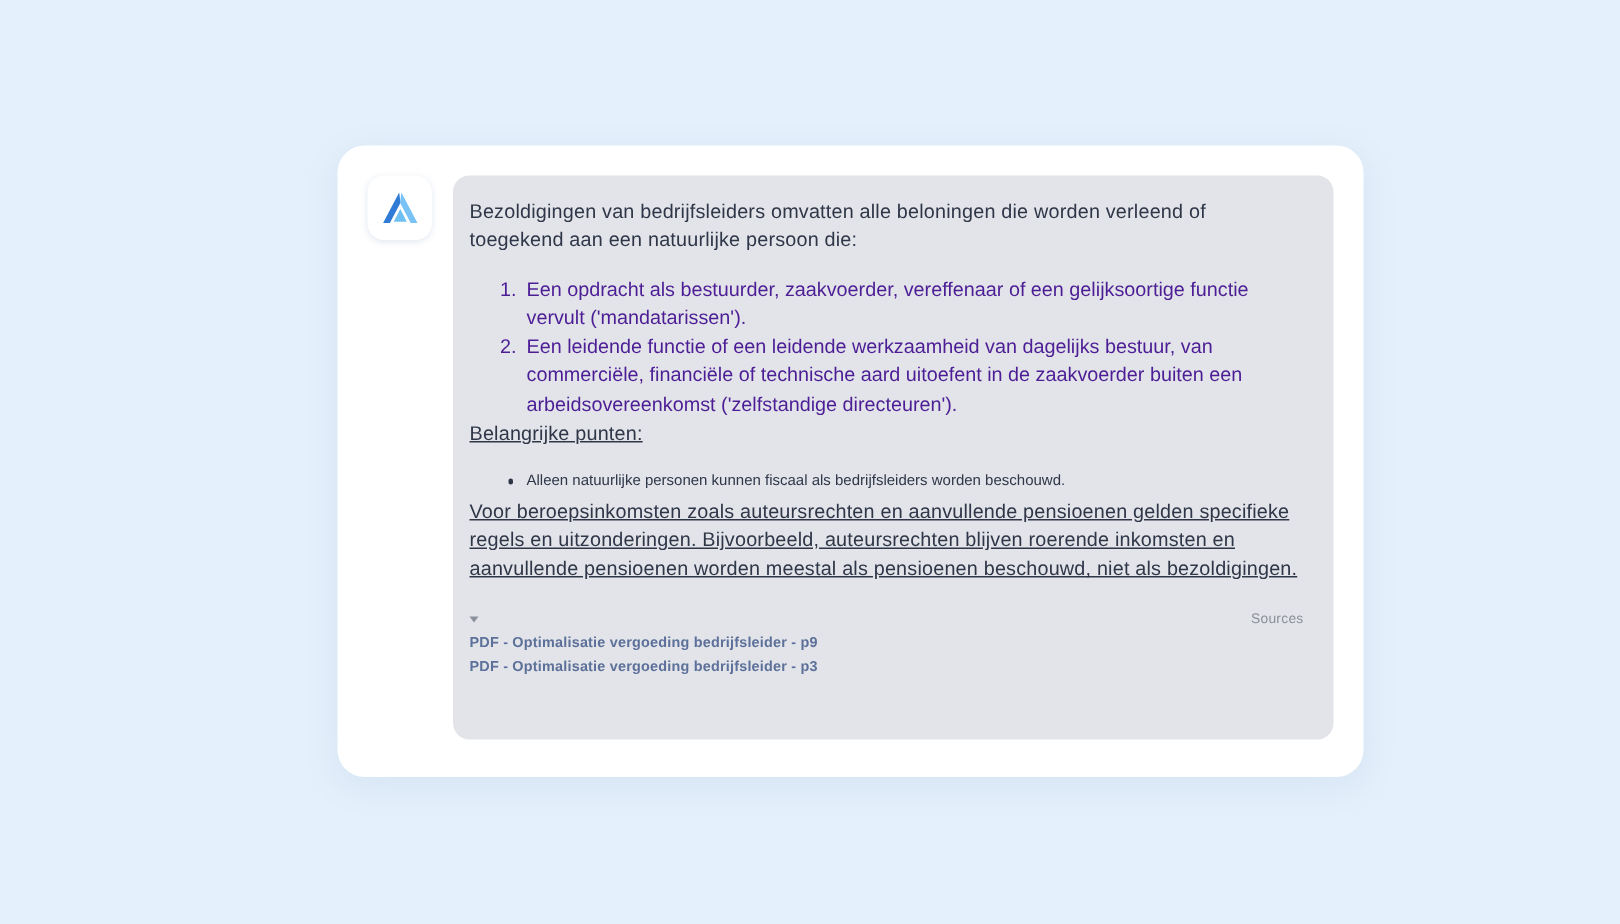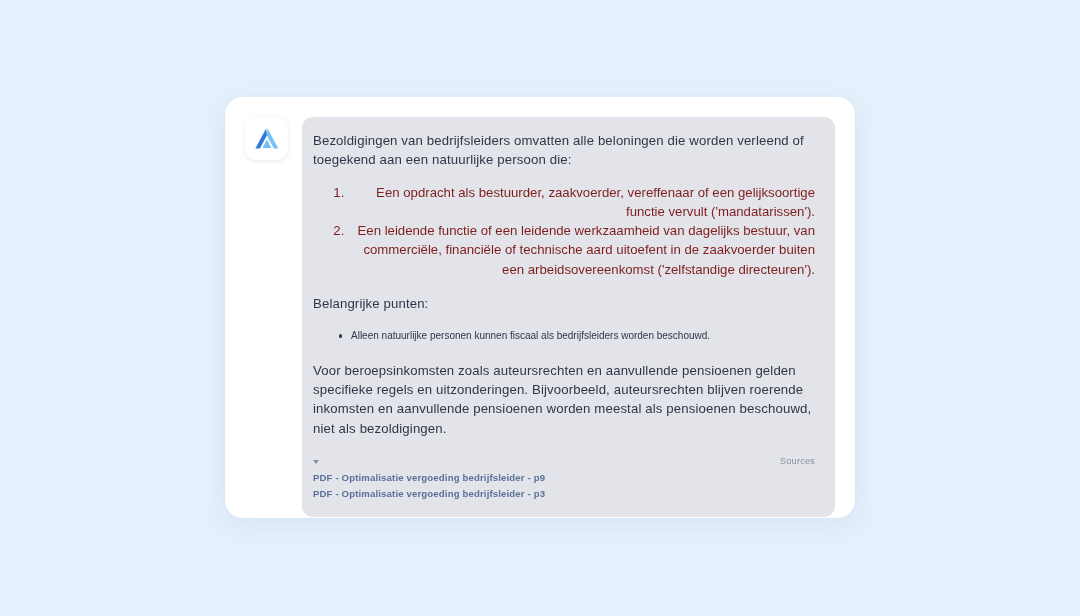--- a/index.html
+++ b/index.html
@@ -18,21 +18,21 @@
     position: relative;
     width: 1080px;
     height: 616px;
   }
 
   
   .chat-card {
     position: absolute;
     left: 225px;
     top: 97px;
-    width: 630px;
+    width: 684px;
     height: 421px;
     background: #ffffff;
     border-radius: 18px;
     box-shadow: 0 6px 22px rgba(120, 150, 190, 0.13);
     box-sizing: border-box;
   }
 
   
   .message-row {
     position: absolute;
@@ -77,30 +77,29 @@
 
   .para {
     margin: 0;
     color: #2e3648;
     font-size: 13.2px;
     line-height: 19.3px;
     letter-spacing: 0.01em;
   }
   .para + .para,
   .para.spaced {
-    margin-top: 15px;
+    text-decoration: underline;
   }
 
   ol.num-list {
     margin: 13px 0 0 0;
     padding-left: 35px;
-    color: #7f1d1d;
+    color: #4c1d95;
     font-size: 13.2px;
     line-height: 19.3px;
-    text-align: right;
   }
   ol.num-list > li {
     margin: 0 0 0 0;
     padding-left: 3px;
   }
 
   ul.bul-list {
     margin: 13px 0 0 0;
     padding-left: 38px;
     color: #2e3648;

